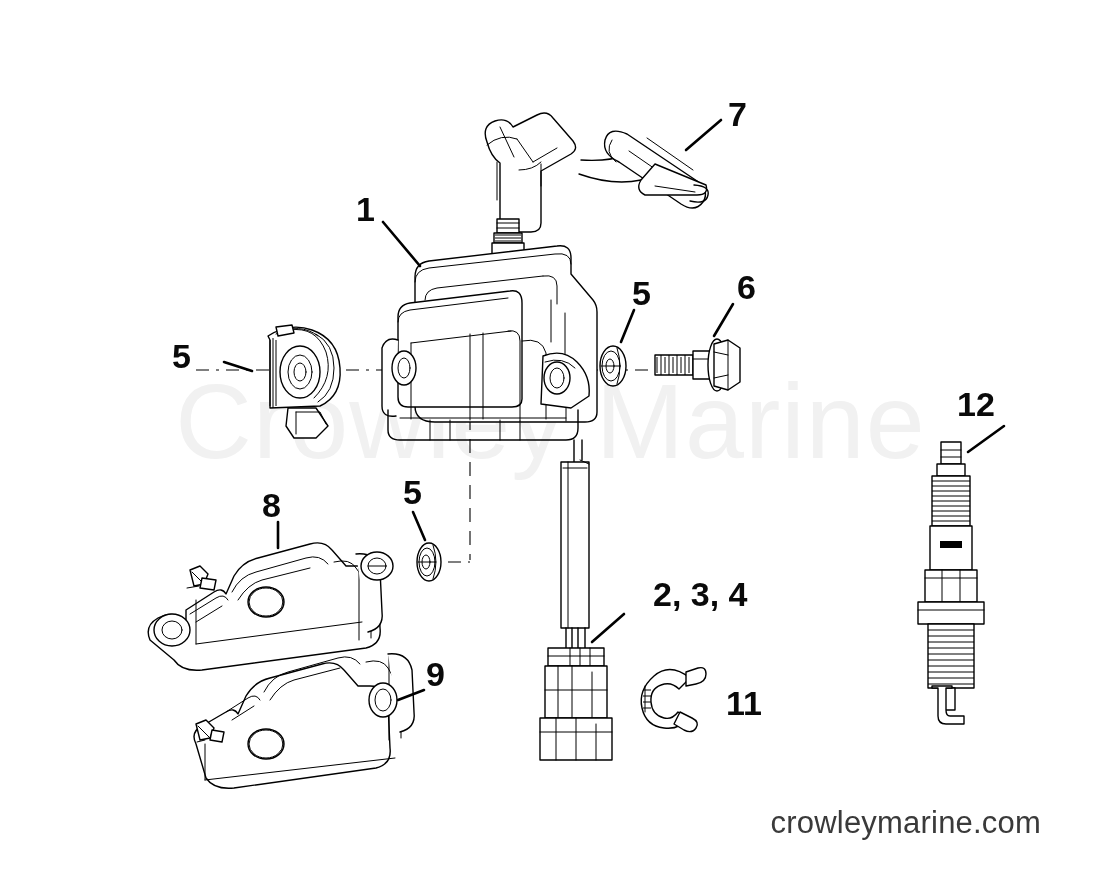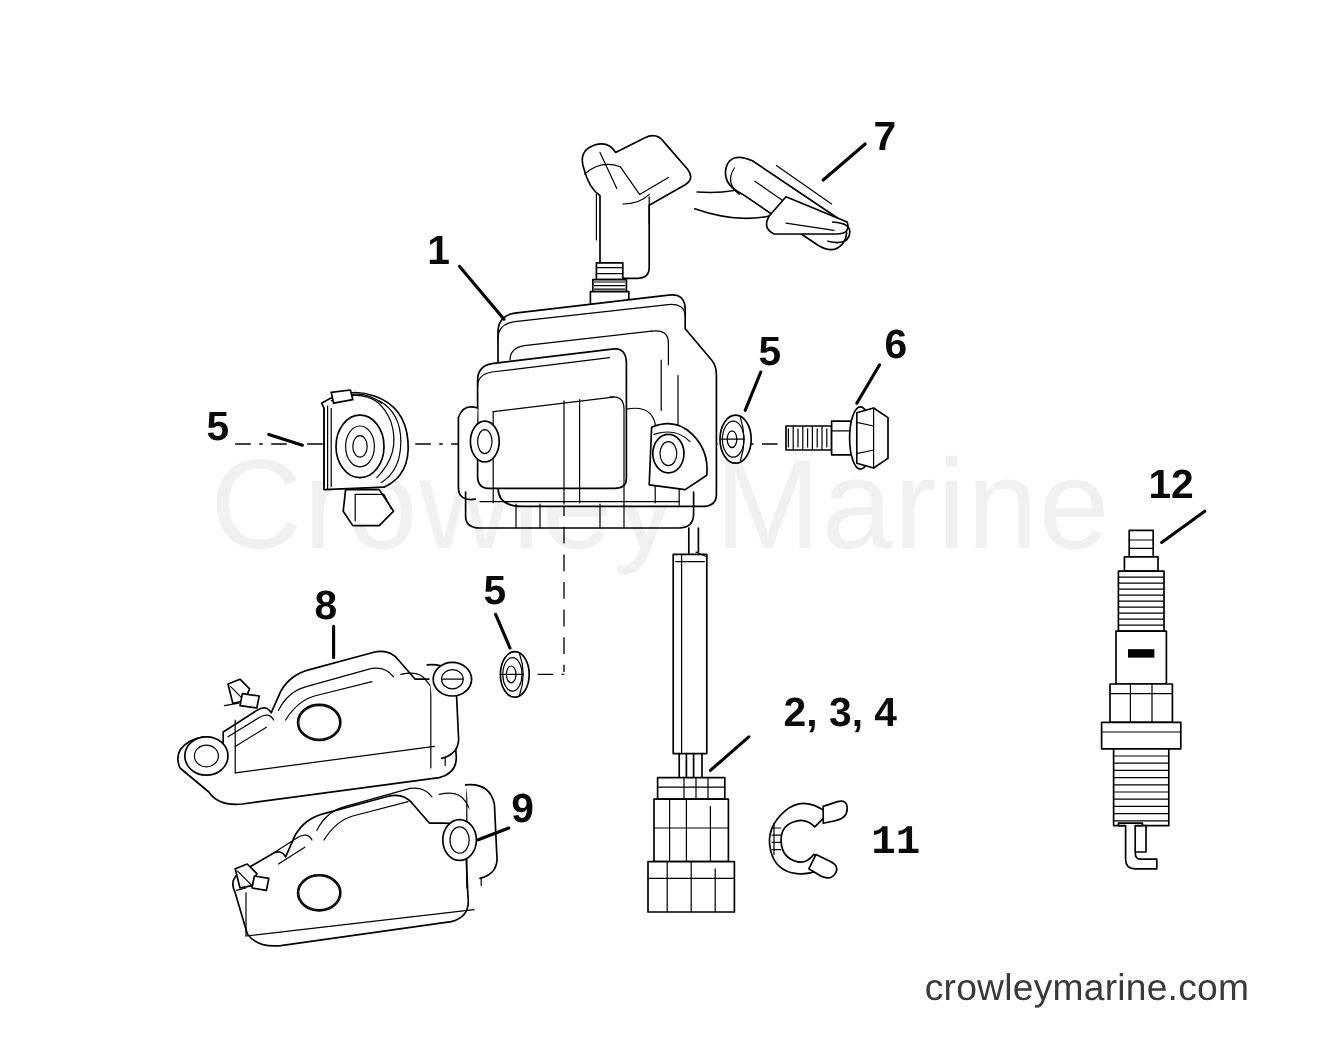--- a/index.html
+++ b/index.html
@@ -344,18 +344,18 @@
 
   <div class="callout" style="left:356px;  top:192px;">1</div>
   <div class="callout" style="left:628px;  top:577px;margin-left:25px;">2, 3, 4</div>
   <div class="callout" style="left:632px;  top:276px;">5</div>
   <div class="callout" style="left:403px;  top:475px;">5</div>
   <div class="callout" style="left:737px;  top:270px;">6</div>
   <div class="callout" style="left:728px;  top:97px;">7</div>
   <div class="callout" style="left:262px;  top:488px;">8</div>
   <div class="callout" style="left:426px;  top:657px;">9</div>
   <div class="callout" style="left:172px;  top:339px;">5</div>
-  <div class="callout" style="left:726px;  top:686px;font-family:Liberation Mono, monospace;">11</div>
+  <div class="callout" style="left:726px;  top:686px;">11</div>
   <div class="callout" style="left:957px; top:387px;">12</div>
 
   <div id="footer-brand">crowleymarine.com</div>
 
 </div>
 
 </body></html>

